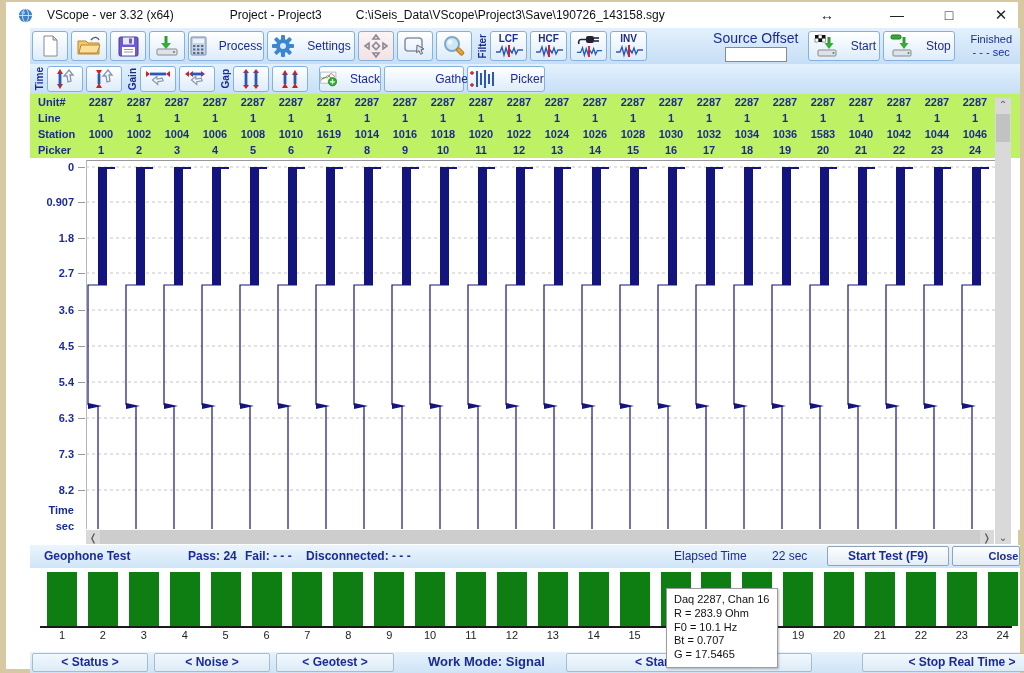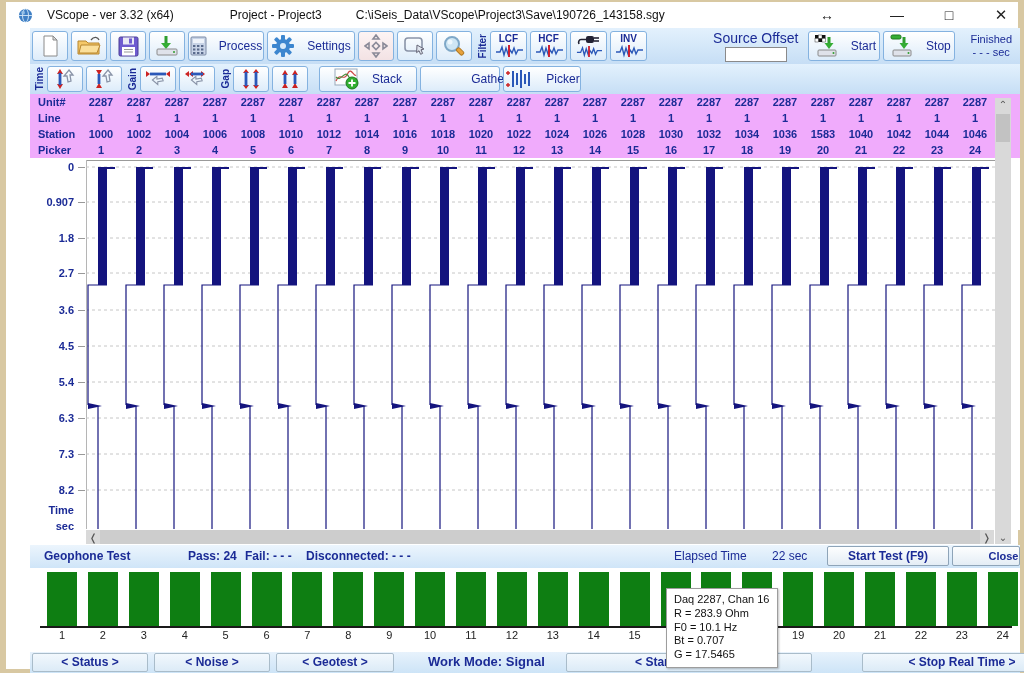--- a/index.html
+++ b/index.html
@@ -31,21 +31,21 @@
   .fbtn { width:37px; flex-direction:column; gap:0; padding:1px 0; }
   .fbtn .f-cap { font-size:10px; font-weight:bold; color:#1b2b96; line-height:10px; }
   .spacer { flex:1; }
   .srcoff { display:flex; flex-direction:column; align-items:center; margin-right:10px; }
   .srcoff label { font-size:14px; color:#1b2b96; margin-bottom:1px; }
   .srcoff input { width:62px; height:15px; border:1px solid #8a8a8a; font-size:11px; }
   .runbtn { width:72px; }
   .finished { text-align:center; font-size:11px; color:#1b2b96; margin-left:12px; margin-right:6px; line-height:13px; }
 
   
-  .headerband { position:absolute; left:24px; top:92px; width:990px; height:64px; background:#f0abfc; }
+  .headerband { position:absolute; left:24px; top:92px; width:990px; height:64px; background:#bef264; }
   .hdr-row { display:flex; height:16px; align-items:center; }
   .hdr-label { width:52px; padding-left:8px; font-size:11px; font-weight:bold; color:#1b2b96; }
   .hdr-cells { display:flex;justify-content:space-between; }
   .hdr-cell { width:38px; text-align:center; font-size:11px; font-weight:bold; color:#1b2b96; }
 
   
   .plotband { position:absolute; left:24px; top:156px; width:990px; height:372px; background:#fff; }
   .axis-label { position:absolute; width:44px; text-align:right; font-size:11px; font-weight:bold; color:#1b2b96; }
   .axis-dash { position:absolute; left:48px; width:7px; height:1px; background:#999; }
   .axis-extra { position:absolute; left:0; width:48px; text-align:right; padding-right:4px;
@@ -324,21 +324,21 @@
         <svg width="28" height="22" viewBox="0 0 28 22">
             <path d="M9 7l3-5H6z" fill="#c22" transform="rotate(180 9 4.5)"></path>
             <path d="M9 15l3 5H6z" fill="#c22"></path>
             <rect x="7.6" y="6" width="2.8" height="10" fill="#2b58b8"></rect>
             <path d="M19 7l3-5h-6z" fill="#c22" transform="rotate(180 19 4.5)"></path>
             <path d="M19 15l3 5h-6z" fill="#c22"></path>
             <rect x="17.6" y="6" width="2.8" height="10" fill="#2b58b8"></rect>
           </svg>
       </div>
       <div style="width:8px;"></div>
-      <div class="btn" style="width:98px;text-align:center;">
+      <div class="btn" style="width:62px;text-align:center;">
         <svg width="26" height="22" viewBox="0 0 26 22">
             <rect x="1" y="1" width="22" height="16" fill="#fdfdfd" stroke="#9ab"></rect>
             <path d="M2 13c4-10 8 2 12-8 3-6 6 4 8 2" fill="none" stroke="#c44" stroke-width="1.2"></path>
             <path d="M2 9c5 6 9-9 13 0 3 6 6-2 8 3" fill="none" stroke="#4a8a3a" stroke-width="1.2"></path>
             <circle cx="18" cy="15" r="6" fill="#2fae2f" stroke="#1e7a1e"></circle>
             <path d="M18 11.5v7M14.5 15h7" stroke="#fff" stroke-width="1.8"></path>
           </svg>
         <span>Stack</span>
       </div>
       <div class="btn" style="width:80px;padding-left:47px;">
@@ -430,21 +430,21 @@
         </div>
         <div class="hdr-row">
           <div class="hdr-label">Station</div>
           <div class="hdr-cells">
             <div class="hdr-cell">1000</div>
             <div class="hdr-cell">1002</div>
             <div class="hdr-cell">1004</div>
             <div class="hdr-cell">1006</div>
             <div class="hdr-cell">1008</div>
             <div class="hdr-cell">1010</div>
-            <div class="hdr-cell">1012</div>
+            <div class="hdr-cell">1619</div>
             <div class="hdr-cell">1014</div>
             <div class="hdr-cell">1016</div>
             <div class="hdr-cell">1018</div>
             <div class="hdr-cell">1020</div>
             <div class="hdr-cell">1022</div>
             <div class="hdr-cell">1024</div>
             <div class="hdr-cell">1026</div>
             <div class="hdr-cell">1028</div>
             <div class="hdr-cell">1030</div>
             <div class="hdr-cell">1032</div>

